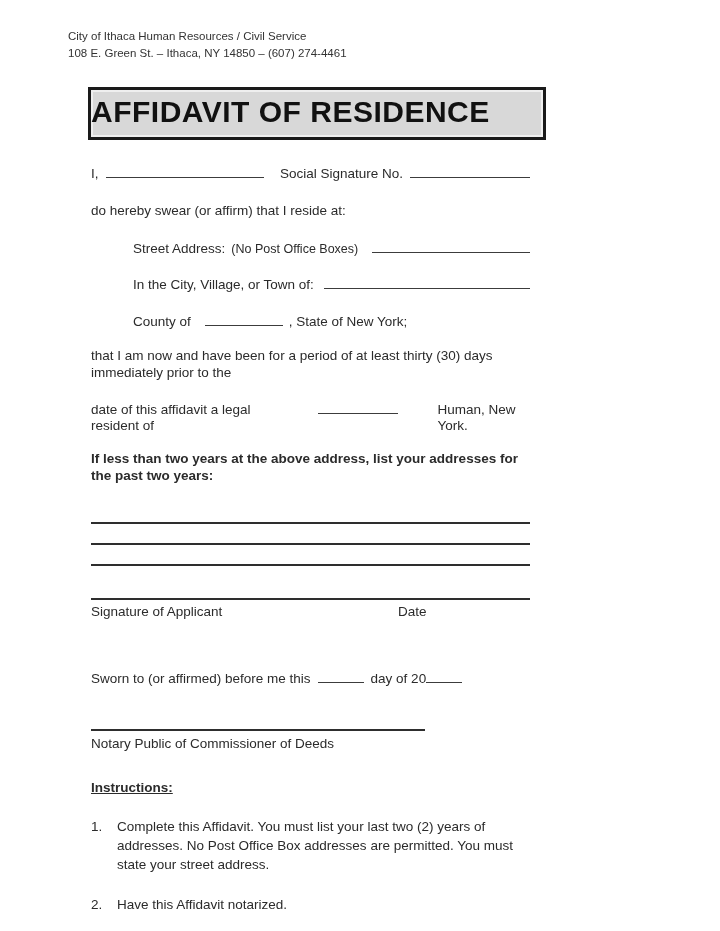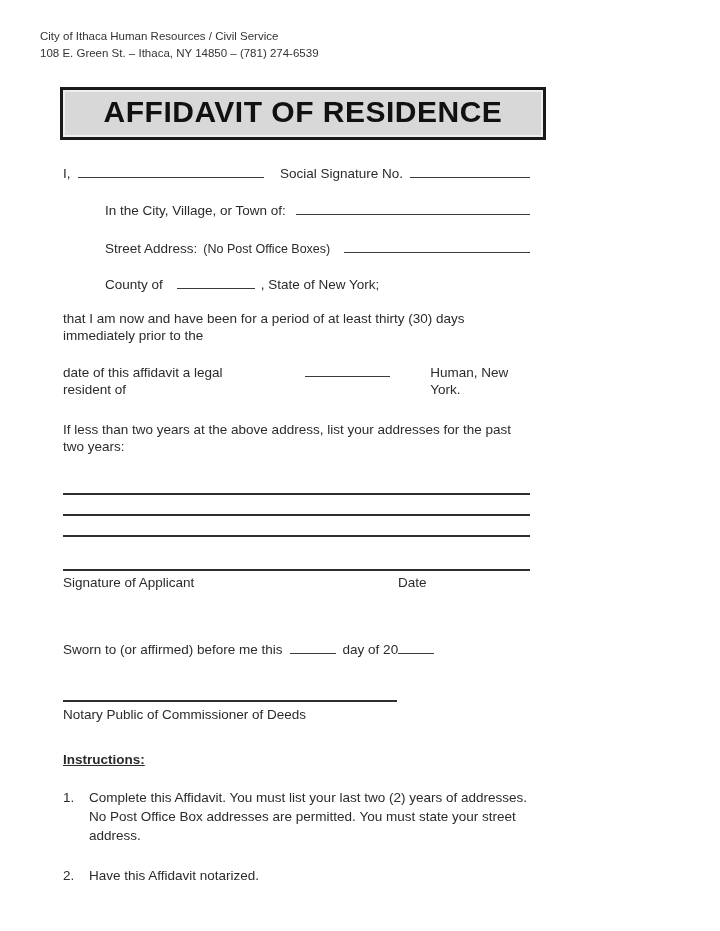--- a/index.html
+++ b/index.html
@@ -5,33 +5,34 @@
   * { margin: 0; padding: 0; box-sizing: border-box; }
   html, body { background: #ffffff; }
   .page {
     width: 600px;
     height: 931px;
     background: #ffffff;
     font-family: "Liberation Sans", "DejaVu Sans", sans-serif;
     color: #2b2b2b;
     overflow: hidden;
     position: relative;
+    padding-left: 28px;
   }
   .letterhead {
     padding: 28px 0 0 40px;
     font-size: 11.5px;
     line-height: 1.45;
     color: #333333;
   }
   .title-box {
     margin: 26px 54px 0 60px;
     border: 3px solid #1a1a1a;
     background: #d8d8d8;
     box-shadow: inset 0 0 0 2px #efefef;
-    text-align: center;
+    text-align: left;
     padding: 5px 0 8px 0;
     font-size: 30px;
     font-weight: bold;
     color: #111111;
     letter-spacing: 0.5px;
   }
   .content {
     margin: 25px 70px 0 63px;
     font-size: 13.5px;
     line-height: 1.25;
@@ -50,21 +51,21 @@
   .row-swear { margin-top: 20px; }
   .row-street { margin-top: 20px; }
   .row-street .blank-street { flex: 1; margin-left: 14px; }
   .row-city { margin-top: 19px; }
   .row-city .blank-city { flex: 1; margin-left: 10px; }
   .row-county { margin-top: 19px; }
   .row-county .blank-county { width: 78px; margin: 0 6px 0 14px; }
   .row-para1 { margin-top: 17px; }
   .row-para2 { margin-top: 19px; gap: 32px; }
   .row-para2 .blank-resident { width: 96px; margin: 0 8px 0 8px; }
-  .row-twoyears { margin-top: 24px; }
+  .row-twoyears { margin-top: 16px; font-weight: bold; }
   .cols { display: flex; align-items: baseline; }
   .cols .col-left { flex: 1; }
   .cols .col-right { width: 132px; }
   .row-headers { margin-top: 19px; }
   .rule-rows { margin-top: 37px; }
   .rule-row { display: flex; justify-content: space-between; margin-bottom: 19px; }
   .rule { display: block; height: 2px; background: #2e2e2e; }
   .rule-addr { width: 387px; }
   .rule-date { width: 132px; margin-left: auto; }
   .sig-block { margin-top: 32px; }
@@ -84,46 +85,47 @@
   .instr-num { width: 20px; flex: 0 0 20px; }
   .instr-text { flex: 1; padding-left: 6px; }
 </style>
 </head>
 <body>
 
 <div class="page">
 
   <div class="letterhead">
     <div>City of Ithaca Human Resources / Civil Service</div>
-    <div>108 E. Green St. – Ithaca, NY  14850 – (781) 274-6539</div>
+    <div>108 E. Green St. – Ithaca, NY  14850 – (607) 274-4461</div>
   </div>
 
   <div class="title-box">
     <span>AFFIDAVIT OF RESIDENCE</span>
   </div>
 
   <div class="content">
 
     <div class="frow row-i">
       <span>I,</span>
       <span class="blank blank-name"></span>
       <span>Social Signature No.</span>
       <span class="blank blank-ssn"></span>
     </div>
 
-
-    <div class="frow row-city indent">
-      <span>In the City, Village, or Town of:</span>
-      <span class="blank blank-city"></span>
-    </div>
+    <div class="row-swear">do hereby swear (or affirm) that I reside at:</div>
 
     <div class="frow row-street indent">
       <span>Street Address:</span>
       <span class="note">(No Post Office Boxes)</span>
       <span class="blank blank-street"></span>
+    </div>
+
+    <div class="frow row-city indent">
+      <span>In the City, Village, or Town of:</span>
+      <span class="blank blank-city"></span>
     </div>
 
     <div class="frow row-county indent">
       <span>County of</span>
       <span class="blank blank-county"></span>
       <span>, State of New York;</span>
     </div>
 
     <div class="row-para1">that I am now and have been for a period of at least thirty (30) days immediately prior to the</div>
 

